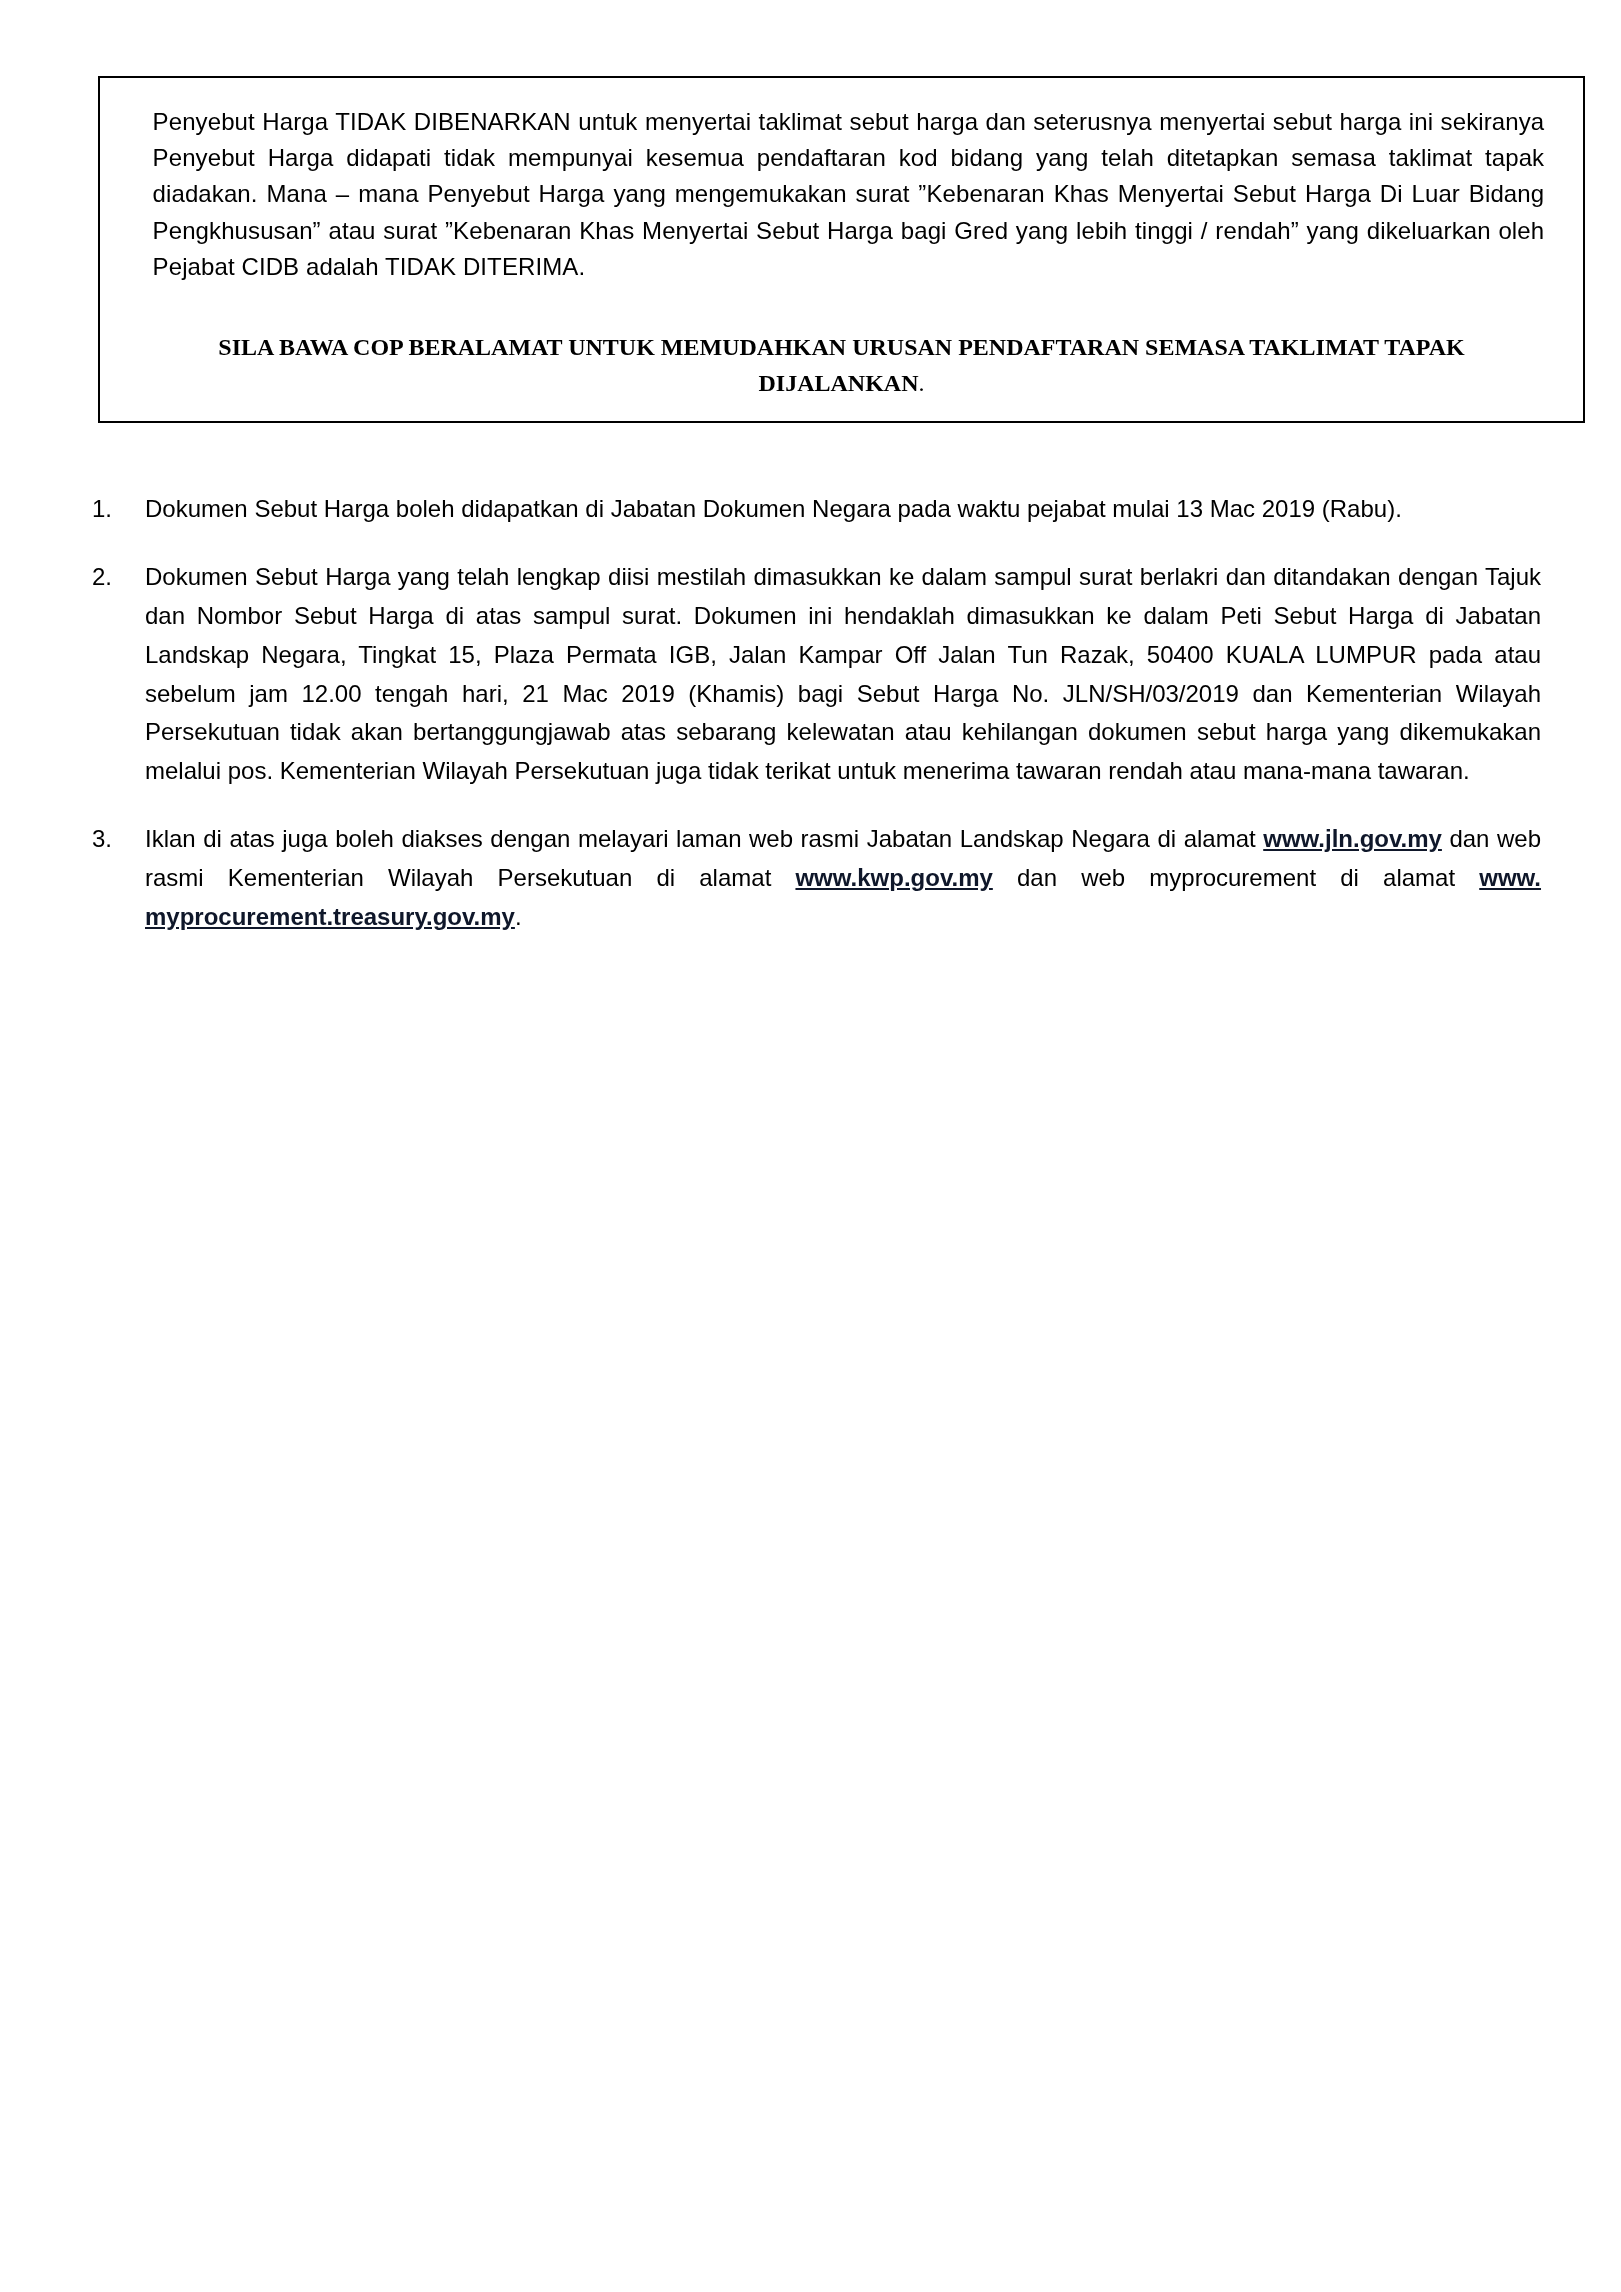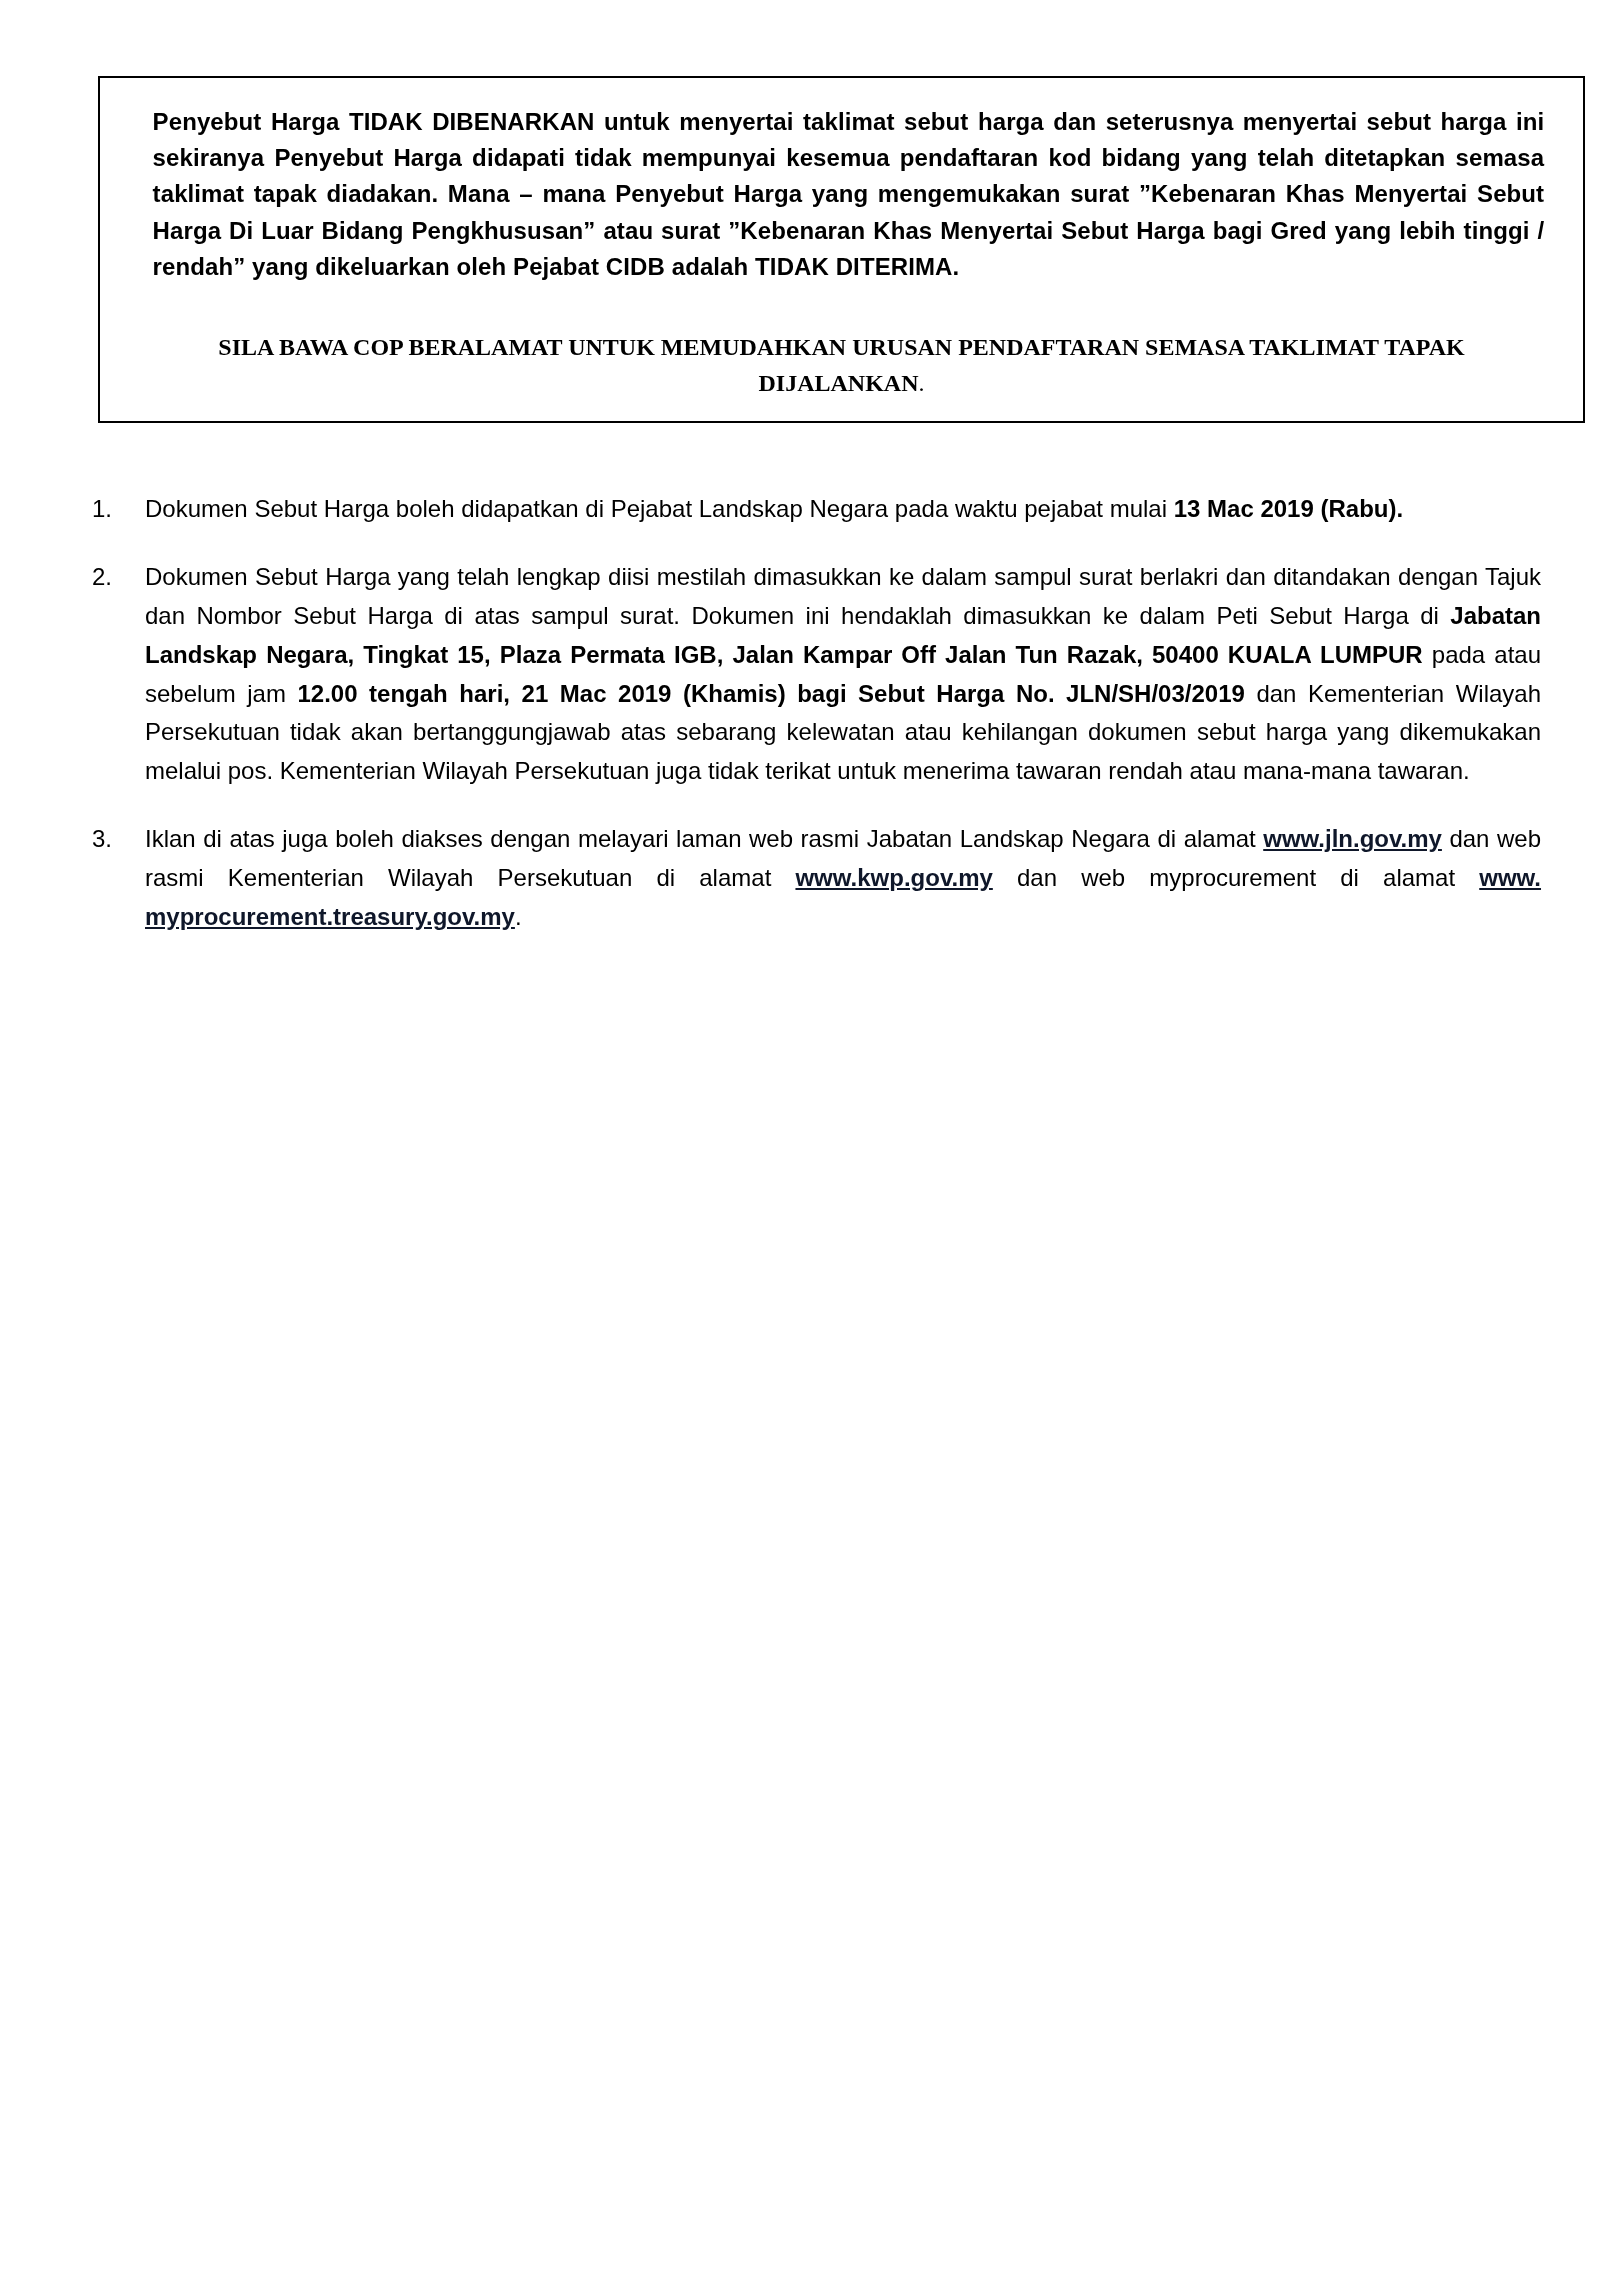--- a/index.html
+++ b/index.html
@@ -80,21 +80,21 @@
   .item-body {
     flex: 1 1 auto;
     font-size: 24px;
     line-height: 1.62;
     text-align: justify;
     text-justify: inter-word;
   }
   .item-body.no-justify {
     text-align: left;
   }
-  b, .b { font-weight: bold; margin-top: 16px; }
+  b, .b { font-weight: normal; margin-top: 16px; }
   .lnk {
     color: #0f172a;
     font-weight: bold;
     text-decoration: underline;
     text-underline-offset: 2px;
   }
   .nb { font-weight: normal; }
 </style>
 </head>
 <body>
@@ -102,21 +102,21 @@
 <div class="page">
 
   <div class="notice-box">
     <p class="notice-para"><span class="b">Penyebut Harga </span><span class="b">TIDAK DIBENARKAN</span><span class="b"> untuk menyertai taklimat sebut harga dan seterusnya menyertai sebut harga ini sekiranya Penyebut Harga didapati tidak mempunyai kesemua pendaftaran kod bidang yang telah ditetapkan semasa taklimat tapak diadakan. Mana – mana Penyebut Harga yang mengemukakan surat ”Kebenaran Khas Menyertai Sebut Harga Di Luar Bidang Pengkhususan” atau surat ”Kebenaran Khas Menyertai Sebut Harga bagi Gred yang lebih tinggi / rendah” yang dikeluarkan oleh Pejabat CIDB adalah TIDAK DITERIMA.</span></p>
     <p class="notice-sila"><span>SILA BAWA COP BERALAMAT UNTUK MEMUDAHKAN URUSAN PENDAFTARAN SEMASA TAKLIMAT TAPAK DIJALANKAN</span><span class="dot">.</span></p>
   </div>
 
   <div class="items">
       <div class="item">
         <div class="item-num">1.</div>
-        <div class="item-body no-justify"><span class="nb">Dokumen Sebut Harga boleh didapatkan di Pejabat Landskap Negara pada waktu pejabat mulai </span><span class="b">13 Mac 2019 (Rabu).</span></div>
+        <div class="item-body no-justify"><span class="nb">Dokumen Sebut Harga boleh didapatkan di Jabatan Dokumen Negara pada waktu pejabat mulai </span><span class="b">13 Mac 2019 (Rabu).</span></div>
       </div>
       <div class="item">
         <div class="item-num">2.</div>
         <div class="item-body"><span class="nb">Dokumen Sebut Harga yang telah lengkap diisi mestilah dimasukkan ke dalam sampul surat berlakri dan ditandakan dengan Tajuk dan Nombor Sebut Harga di atas sampul  surat. Dokumen ini hendaklah dimasukkan ke dalam Peti Sebut Harga di </span><span class="b">Jabatan Landskap Negara, Tingkat 15, Plaza Permata IGB, Jalan Kampar Off Jalan Tun Razak, 50400 KUALA LUMPUR</span><span class="nb"> pada atau sebelum jam </span><span class="b">12.00 tengah hari, 21 Mac 2019 (Khamis) bagi Sebut Harga No. JLN/SH/03/2019</span><span class="nb"> dan Kementerian Wilayah Persekutuan tidak akan bertanggungjawab atas sebarang kelewatan atau kehilangan dokumen sebut harga yang dikemukakan melalui pos. Kementerian Wilayah Persekutuan juga tidak terikat untuk menerima tawaran rendah atau mana-mana tawaran.</span></div>
       </div>
       <div class="item">
         <div class="item-num">3.</div>
         <div class="item-body"><span class="nb">Iklan di atas juga boleh diakses dengan melayari laman web rasmi Jabatan Landskap Negara di alamat </span><span class="lnk">www.jln.gov.my</span><span class="nb"> dan web rasmi Kementerian Wilayah Persekutuan di alamat </span><span class="lnk">www.kwp.gov.my</span><span class="nb"> dan web myprocurement di alamat </span><span class="lnk">www. myprocurement.treasury.gov.my</span><span class="nb">.</span></div>
       </div>
     </div>

